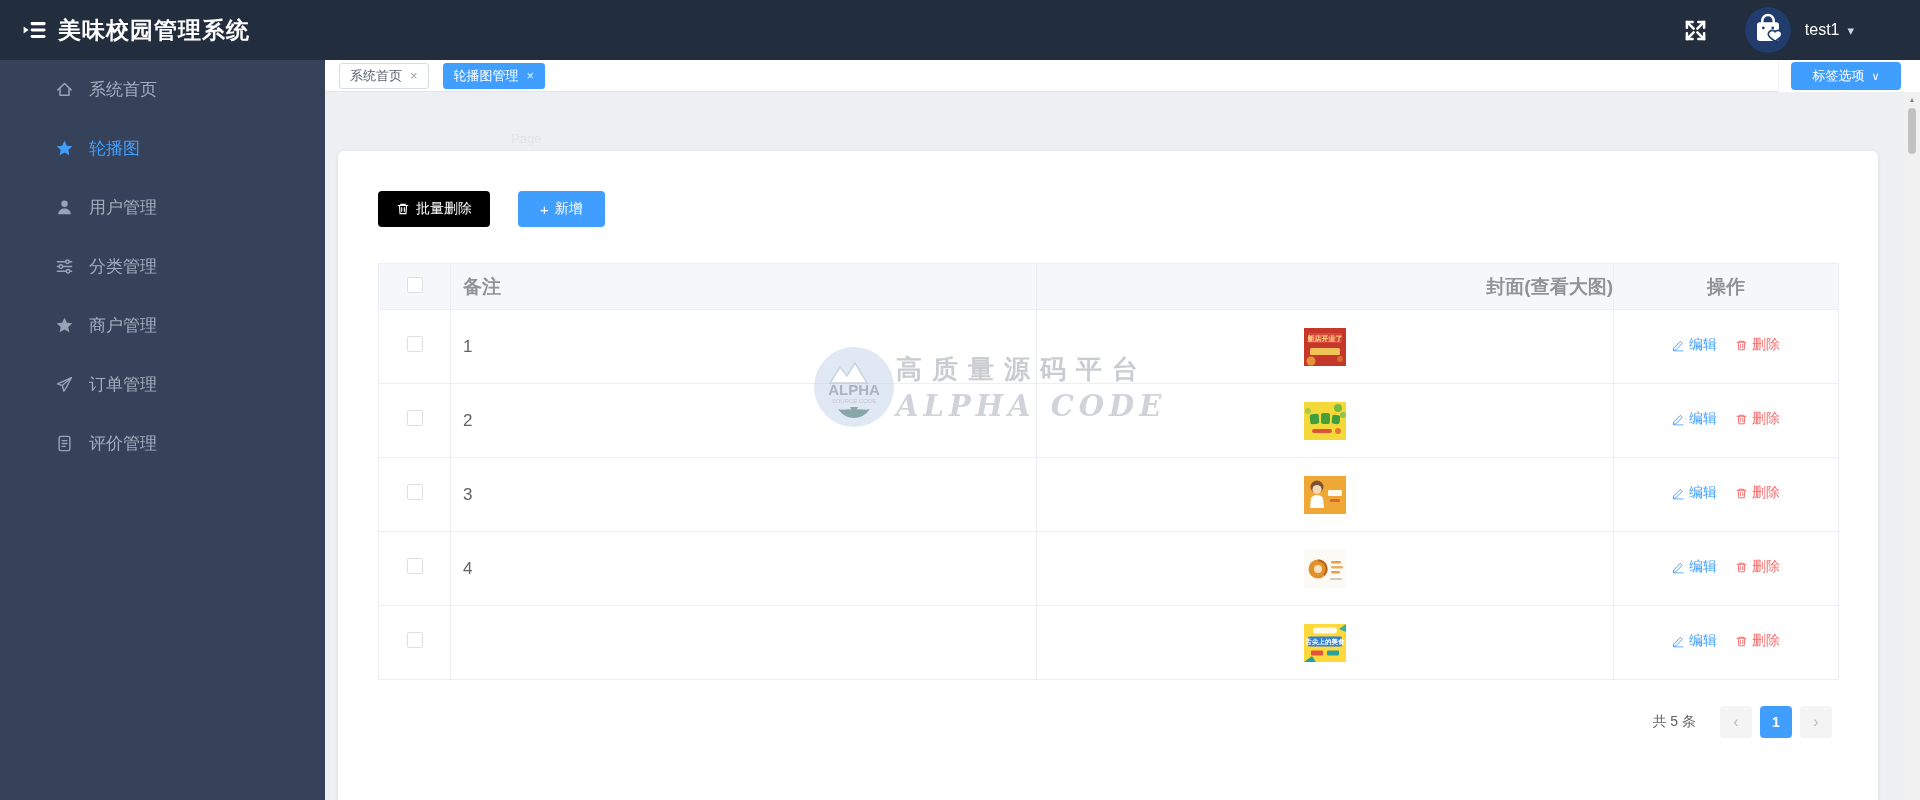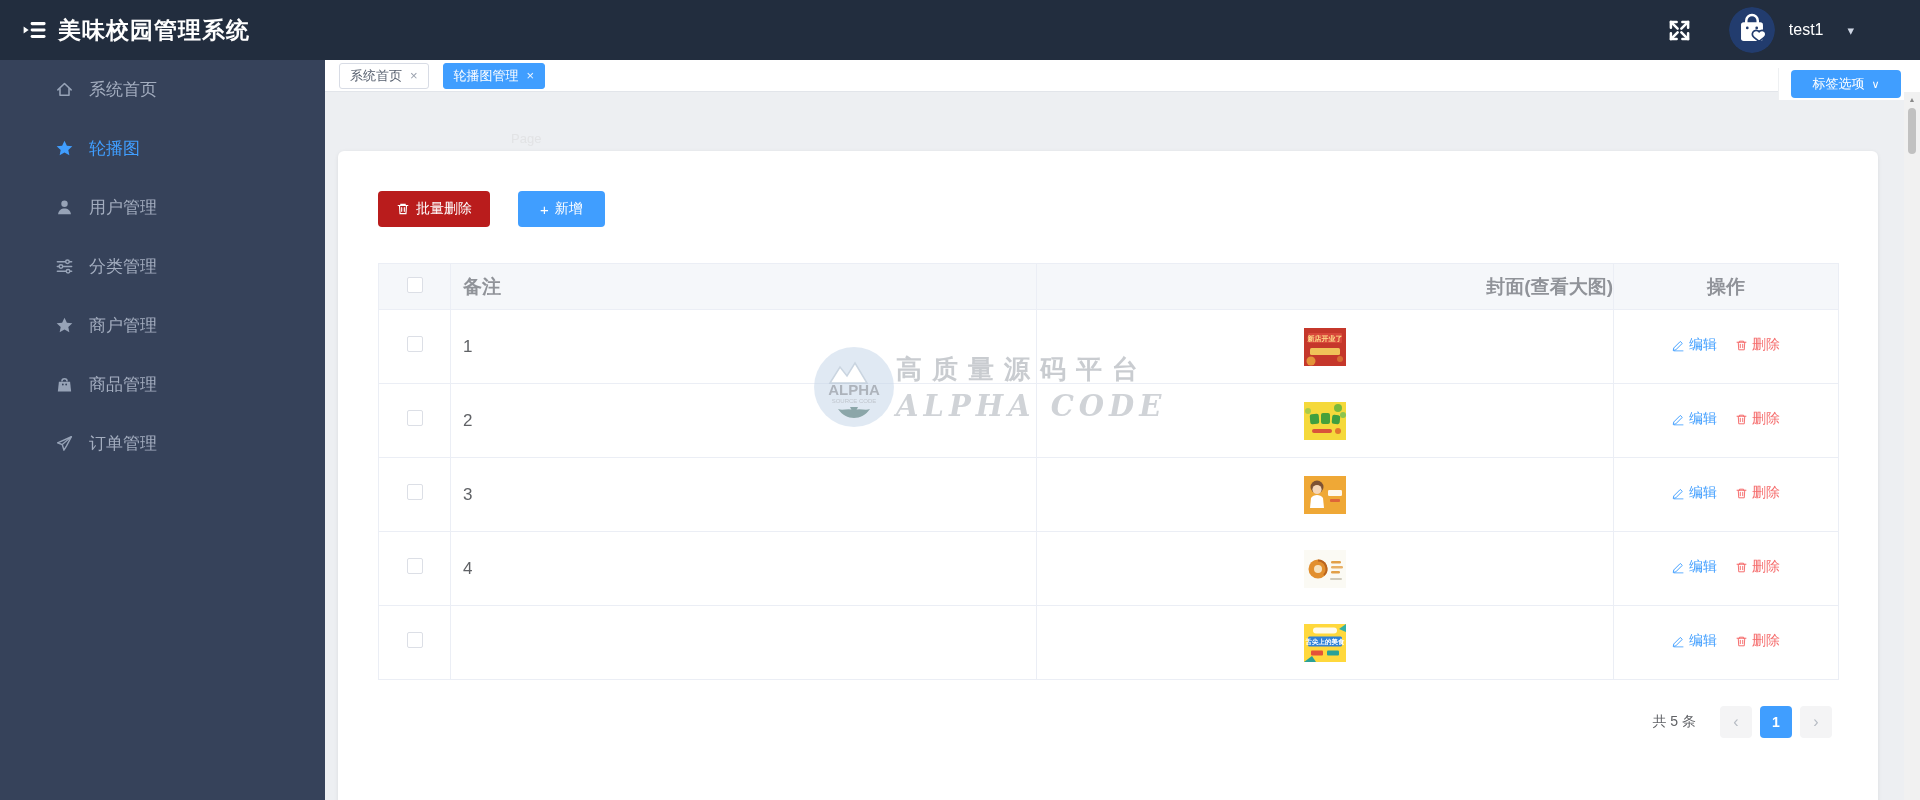--- a/index.html
+++ b/index.html
@@ -5,51 +5,51 @@
   * { margin:0; padding:0; box-sizing:border-box; }
   html,body { width:1920px; height:800px; overflow:hidden; font-family:"Liberation Sans", sans-serif; background:#edeff2; }
 
   
   .header { position:absolute; top:0; left:0; width:1920px; height:60px; background:#222d3e; display:flex; align-items:center; z-index:30; }
   .collapse-btn { margin-left:20px; width:30px; height:30px; display:flex; align-items:center; justify-content:center; cursor:pointer; }
   .app-title { color:#ffffff; font-size:23px; font-weight:bold; margin-left:8px; letter-spacing:1px; }
   .header-right { margin-left:auto; margin-right:66px; display:flex; align-items:center; }
   .fs-btn { width:27px; height:27px; margin-right:36px; cursor:pointer; }
   .avatar { width:46px; height:46px; border-radius:50%; overflow:hidden; margin-right:14px; cursor:pointer; }
-  .username { color:#ffffff; font-size:16px; margin-right:24px; }
+  .username { color:#ffffff; font-size:16px; margin-right:8px; }
   .user-caret { color:#cfd6e4; font-size:13px; }
 
   
   .sidebar { position:absolute; top:60px; left:0; width:325px; height:740px; background:#36425a; z-index:20; }
   .side-item { height:59px; display:flex; align-items:center; padding-left:55px; cursor:pointer; color:#a3adbf; }
   .side-item .sicon { width:19px; height:19px; margin-right:15px; color:#97a3b7; display:flex; }
   .side-item .slabel { font-size:17px; }
   .side-item.active { color:#409eff; }
   .side-item.active .sicon { color:#409eff; }
 
   
   .main { position:absolute; left:325px; top:60px; width:1595px; height:740px; }
   .tabbar { position:relative; height:32px; background:#ffffff; border-bottom:1px solid #e2e5ea; display:flex; align-items:center; z-index:10; }
   .tab { display:inline-flex; align-items:center; height:26px; padding:0 10px; border:1px solid #d8dce5; border-radius:3px; background:#fff; color:#57606f; font-size:13px; margin-left:14px; cursor:pointer; }
   .tab .tab-close { margin-left:8px; font-size:13px; color:#9aa1ad; }
   .tab.active { background:#409eff; border-color:#409eff; color:#fff; }
   .tab.active .tab-close { color:#eaf4ff; }
-  .tab-extra { position:absolute; right:0; top:8px; height:32px; width:142px; background:#fff; border-left:1px solid #eef0f2; display:flex; align-items:center; }
+  .tab-extra { position:absolute; right:0; top:0; height:32px; width:142px; background:#fff; border-left:1px solid #eef0f2; display:flex; align-items:center; }
   .tab-options-btn { margin-left:12px; width:110px; height:28px; background:#409eff; color:#fff; border:none; border-radius:4px; font-size:13px; cursor:pointer; display:inline-flex; align-items:center; justify-content:center; font-family:inherit; }
   .tab-options-btn .opt-caret { margin-left:7px; font-size:11px; }
 
   
   .content { position:absolute; top:33px; left:0; width:1595px; height:707px; background:#edeff2; overflow:hidden; }
   .ghost-text { position:absolute; left:186px; top:38px; color:#e2e3e5; font-size:13px; }
   .card { position:absolute; left:13px; top:58px; width:1540px; height:680px; background:#ffffff; border-radius:6px; box-shadow:0 1px 4px rgba(0,0,0,.08); padding:40px; }
 
   .toolbar { display:flex; align-items:center; }
   .btn { height:36px; border:none; border-radius:4px; color:#fff; font-size:14px; display:inline-flex; align-items:center; cursor:pointer; font-family:inherit; }
   .btn svg { margin-right:6px; }
-  .btn-danger { background:#b91c1c; padding:0 18px; }
+  .btn-danger { background:#000000; padding:0 18px; }
   .btn-primary { background:#409eff; padding:0 22px; margin-left:28px; }
   .btn-plus { font-size:15px; margin-right:6px; }
 
   
   table.grid { margin-top:36px; width:1460px; border-collapse:collapse; table-layout:fixed; }
   table.grid th, table.grid td { border:1px solid #ebeef5; }
   table.grid thead th { height:46px; background:#f5f7fa; color:#909399; font-size:19px; font-weight:bold; }
   th.col-note, td.cell-note { text-align:left; padding-left:12px; }
   .col-check { width:72px; }
   .col-note { width:586px; }
@@ -166,37 +166,35 @@
   <div class="side-item">
     <span class="sicon">
       <svg viewBox="0 0 16 16" width="19" height="19">
           <path d="M8 1.4 10 5.6l4.6.5-3.4 3.1.9 4.5L8 11.4 3.9 13.7l.9-4.5L1.4 6.1 6 5.6z" fill="currentColor"></path>
         </svg>
     </span>
     <span class="slabel">商户管理</span>
   </div>
   <div class="side-item">
     <span class="sicon">
-      <svg viewBox="0 0 16 16" width="19" height="19">
-        <path d="M3.3 5.6h9.4l.9 8.2H2.4z" fill="currentColor"></path>
-        <path d="M5.8 5.4a2.2 2.2 0 0 1 4.4 0" fill="none" stroke="currentColor" stroke-width="1.2"></path>
-        <circle cx="6.6" cy="8" r=".75" fill="#36425a"></circle>
-          <circle cx="9.4" cy="8" r=".75" fill="#36425a"></circle>
-      </svg>
-    </span>
-    <span class="slabel">商品管理</span>
-  </div>
-  <div class="side-item">
-    <span class="sicon">
       <svg viewBox="0 0 16 16" width="19" height="19" fill="none" stroke="currentColor" stroke-width="1.2" stroke-linejoin="round">
         <path d="M13.8 2.3 2.2 7.4l3.9 1.5 1.4 4.7 2.1-3.4 4.2-7.9z"></path>
           <path d="M6.1 8.9l7.7-6.6" stroke-width="1"></path>
       </svg>
     </span>
     <span class="slabel">订单管理</span>
+  </div>
+  <div class="side-item">
+    <span class="sicon">
+      <svg viewBox="0 0 16 16" width="19" height="19" fill="none" stroke="currentColor" stroke-width="1.2" stroke-linecap="round">
+        <rect x="3.5" y="2" width="9" height="12" rx="1.3"></rect>
+          <path d="M6 5.5h4M6 8h4M6 10.5h2.5" stroke-width="1.1"></path>
+      </svg>
+    </span>
+    <span class="slabel">评价管理</span>
   </div>
 </div>
 
 <div class="main">
 
   <div class="tabbar">
     <div class="tab">
       <span>系统首页</span>
       <span class="tab-close">×</span>
     </div>

